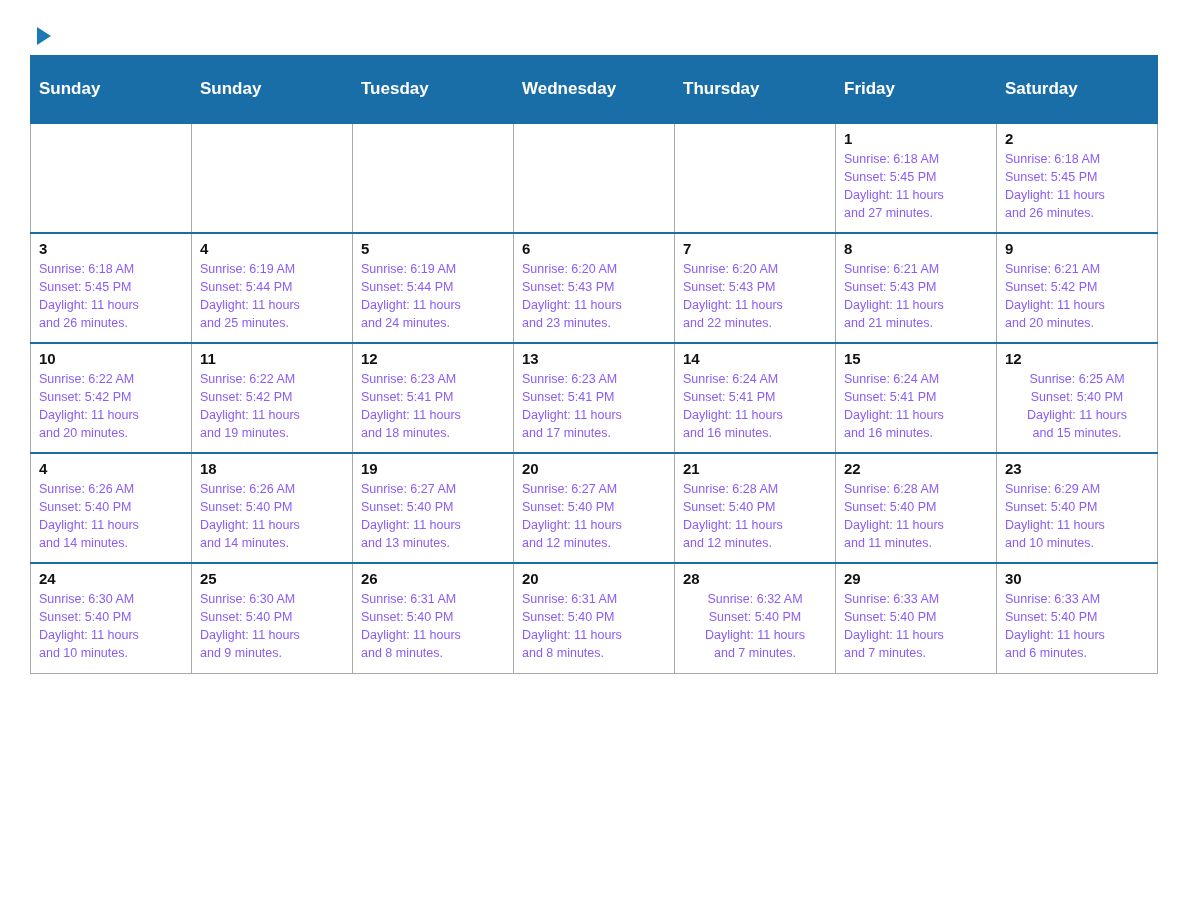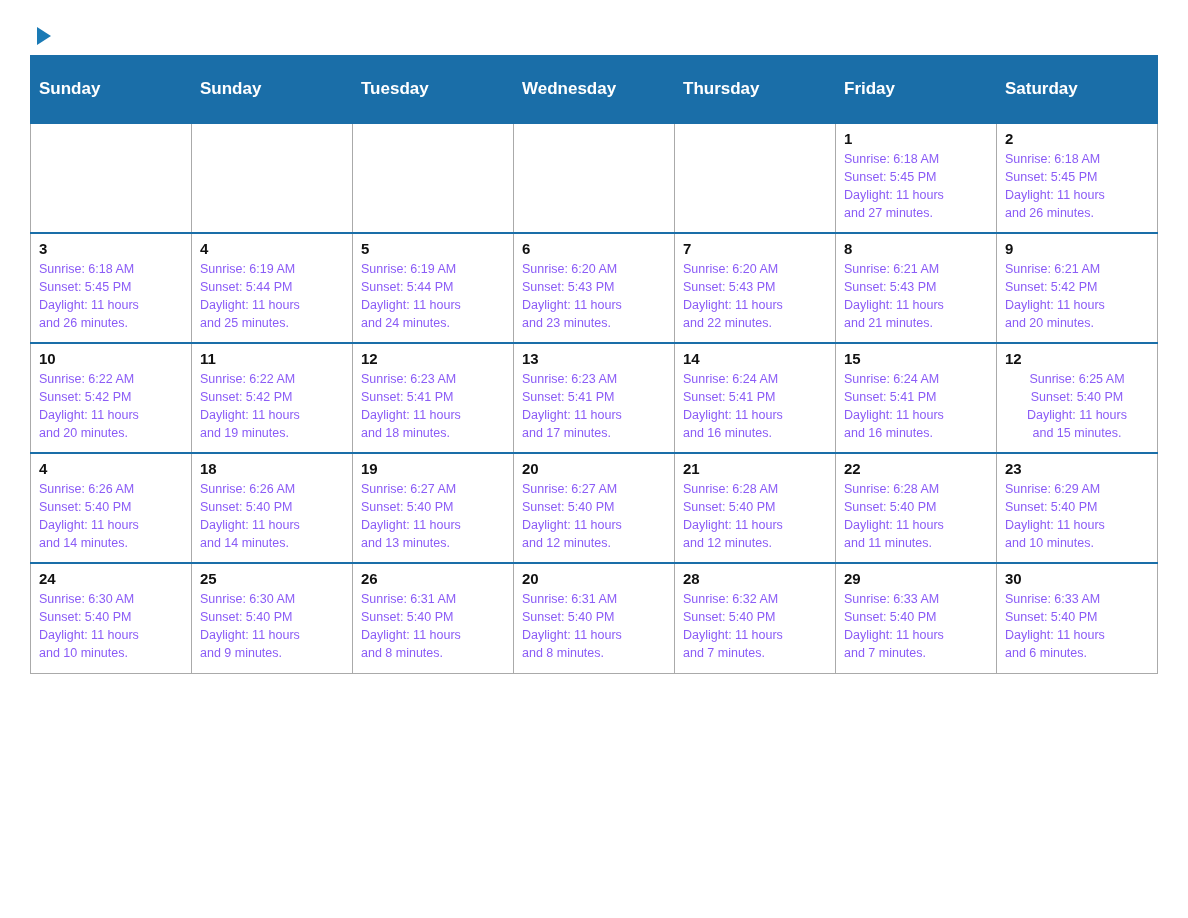--- a/index.html
+++ b/index.html
@@ -335,21 +335,21 @@
         </td>
         <td>
           <span class="day-number">20</span>
           <div class="day-info" style="white-space: pre-line;">Sunrise: 6:31 AM
 Sunset: 5:40 PM
 Daylight: 11 hours
 and 8 minutes.</div>
         </td>
         <td>
           <span class="day-number">28</span>
-          <div class="day-info" style="white-space: pre-line;">Sunrise: 6:32 AM
+          <div class="day-info" style="white-space: pre-line; text-align: center;">Sunrise: 6:32 AM
 Sunset: 5:40 PM
 Daylight: 11 hours
 and 7 minutes.</div>
         </td>
         <td>
           <span class="day-number">29</span>
           <div class="day-info" style="white-space: pre-line;">Sunrise: 6:33 AM
 Sunset: 5:40 PM
 Daylight: 11 hours
 and 7 minutes.</div>

